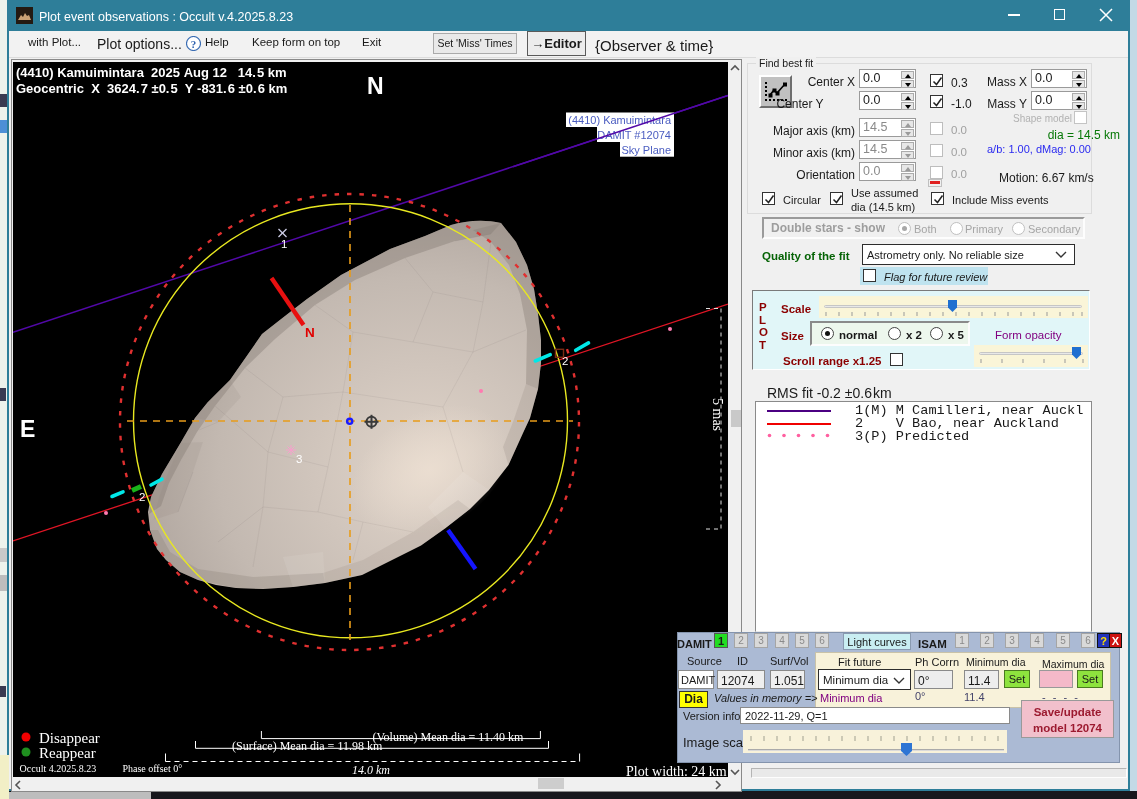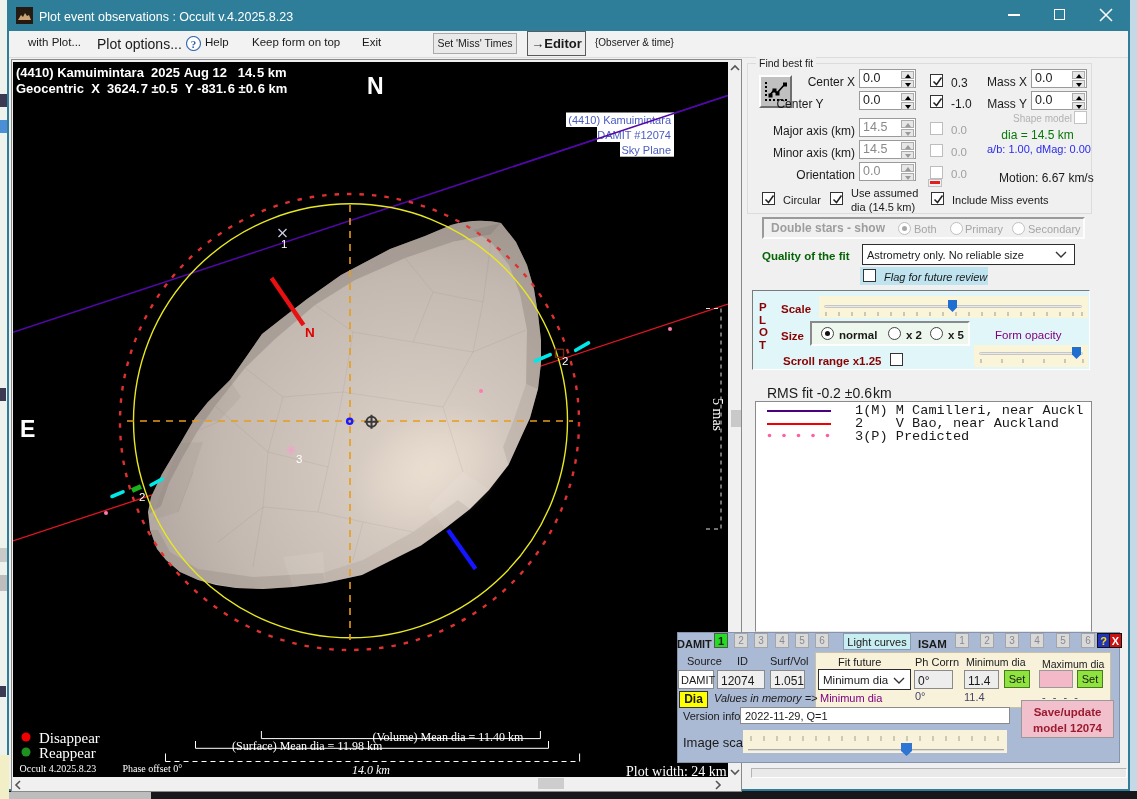--- a/index.html
+++ b/index.html
@@ -58,21 +58,21 @@
 <div class="abs" style="left:97px;top:36px;font-size:14px">Plot options...</div>
 <svg class="abs" style="left:186px;top:36px" width="15" height="15">
     <circle cx="7.5" cy="7.5" r="7" fill="#fff" stroke="#3c6eb4" stroke-width="1.2"></circle>
     <text x="7.5" y="11.5" font-size="11" font-weight="bold" fill="#2e62b0" text-anchor="middle" font-family="Liberation Serif,serif">?</text>
   </svg>
 <div class="abs" style="left:205px;top:36px;font-size:11.5px">Help</div>
 <div class="abs" style="left:252px;top:36px;font-size:11.5px">Keep form on top</div>
 <div class="abs" style="left:362px;top:36px;font-size:11.5px">Exit</div>
 <div class="abs" style="left:433px;top:33px;width:84px;height:21px;background:#e9e9e9;border:1px solid #aaa;font-size:10.5px;text-align:center;line-height:19px">Set 'Miss' Times</div>
 <div class="abs" style="left:527px;top:31px;width:59px;height:25px;background:#ececec;border:1px solid #5a5a5a;font-size:13px;font-weight:bold;text-align:center;line-height:23px">→Editor</div>
-<div class="abs" style="left:595px;top:37px;font-size:10px">{Observer &amp; time}</div>
+<div class="abs" style="left:595px;top:37px;font-size:15px">{Observer &amp; time}</div>
 
 <div class="abs" style="left:11px;top:59px;width:731px;height:733px;background:#f0f0f0;border:1px solid #898989"></div>
 
 <svg class="abs" style="left:13px;top:62px" width="715" height="715" viewBox="0 0 715 715">
 <defs>
 <radialGradient id="astg" cx="0.7" cy="0.67" r="0.8">
 <stop offset="0" stop-color="#e0d4c9"></stop>
         <stop offset="0.35" stop-color="#d0c5bc"></stop>
         <stop offset="0.65" stop-color="#c3b9b1"></stop>
         <stop offset="1" stop-color="#aba19a"></stop>
@@ -324,21 +324,21 @@
       <span class="up">
         <i></i>
       </span>
       <span class="dn">
         <i></i>
       </span>
     </span></div>
 <div class="cb dis" style="left:930px;top:166px"></div>
 <div class="abs" style="left:951px;top:168px;font-size:11.5px;color:#a0a0a0">0.0</div>
 
-<div class="abs" style="left:955px;top:128px;width:165px;font-size:12px;color:#067806;text-align:center">dia = 14.5 km</div>
+<div class="abs" style="left:955px;top:128px;width:165px;font-size:12px;color:#067806;text-align:right">dia = 14.5 km</div>
 <div class="abs" style="left:987px;top:143px;font-size:11px;color:#2a2af0">a/b: 1.00, dMag: 0.00</div>
 <div class="abs" style="left:999px;top:171px;font-size:12px">Motion: 6.67 km/s</div>
 
 <div class="abs" style="left:928px;top:179px;width:14px;height:8px;background:#f0f0f0;border:1px solid #c0c0c0"></div>
 <div class="abs" style="left:930px;top:181px;width:10px;height:3px;background:#e02020"></div>
 
 <div class="cb" style="left:762px;top:192px">
     <svg width="13" height="13">
       <path d="M2.5 6.5 L5.5 9.5 L10.5 2.5" stroke="#222" stroke-width="1.5" fill="none"></path>
     </svg>

